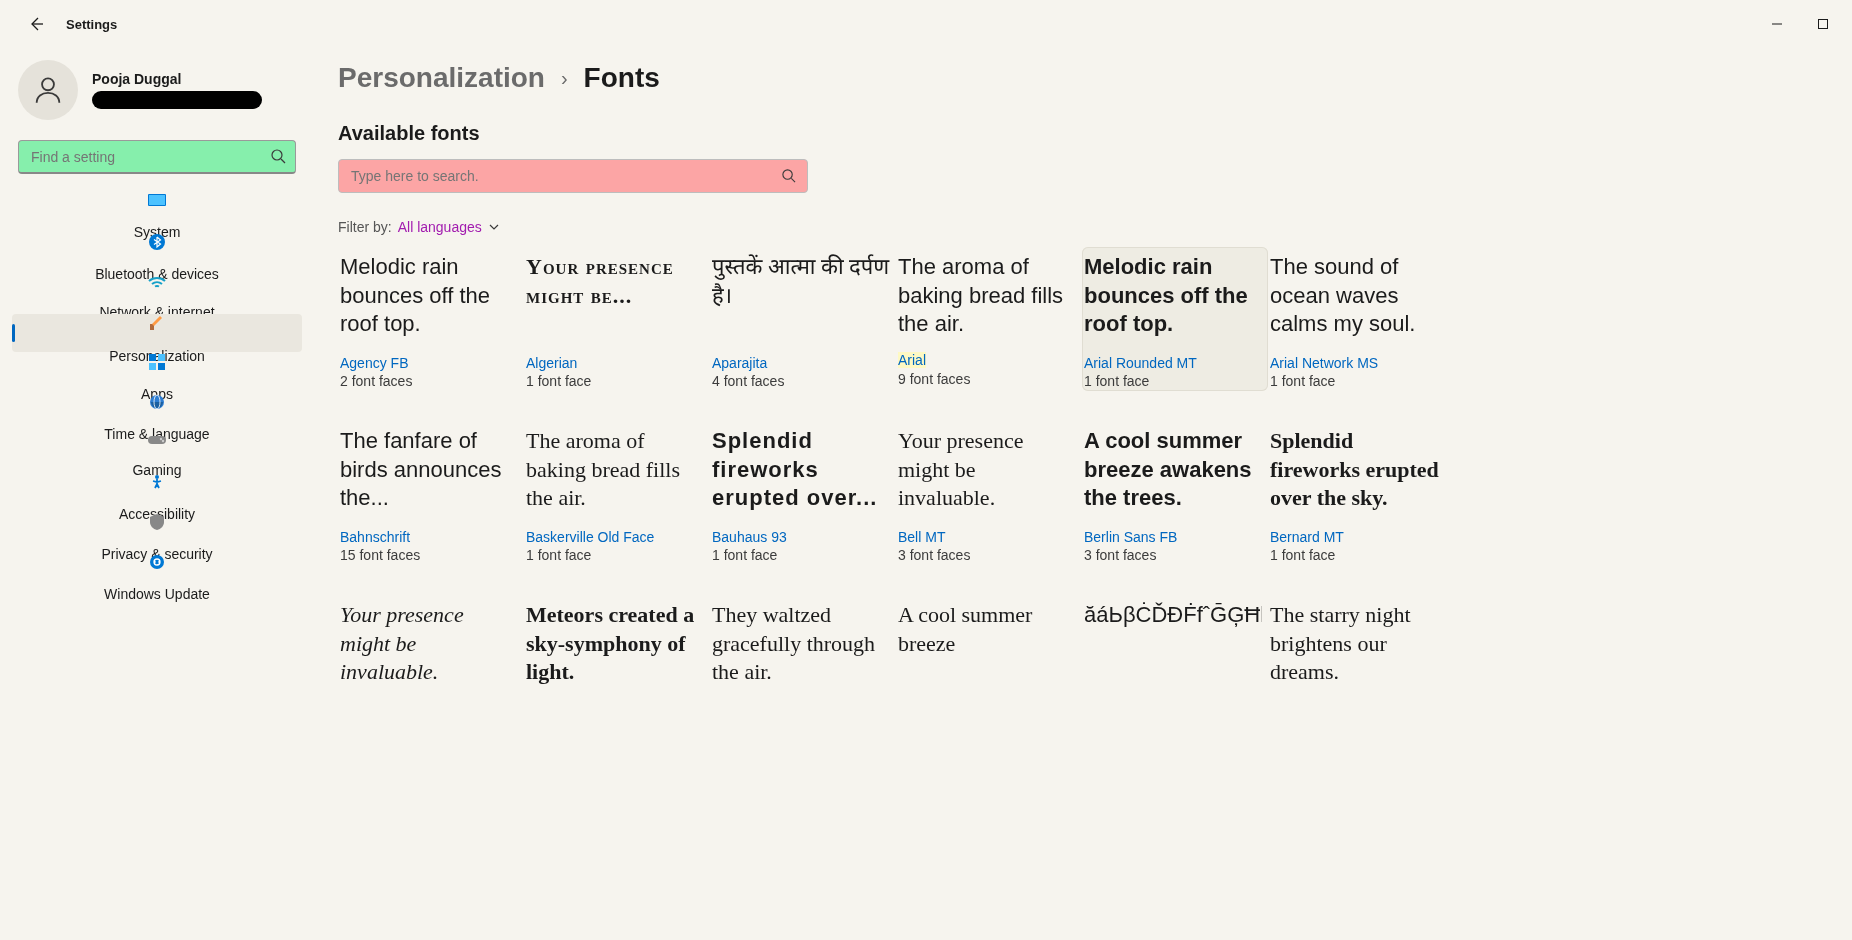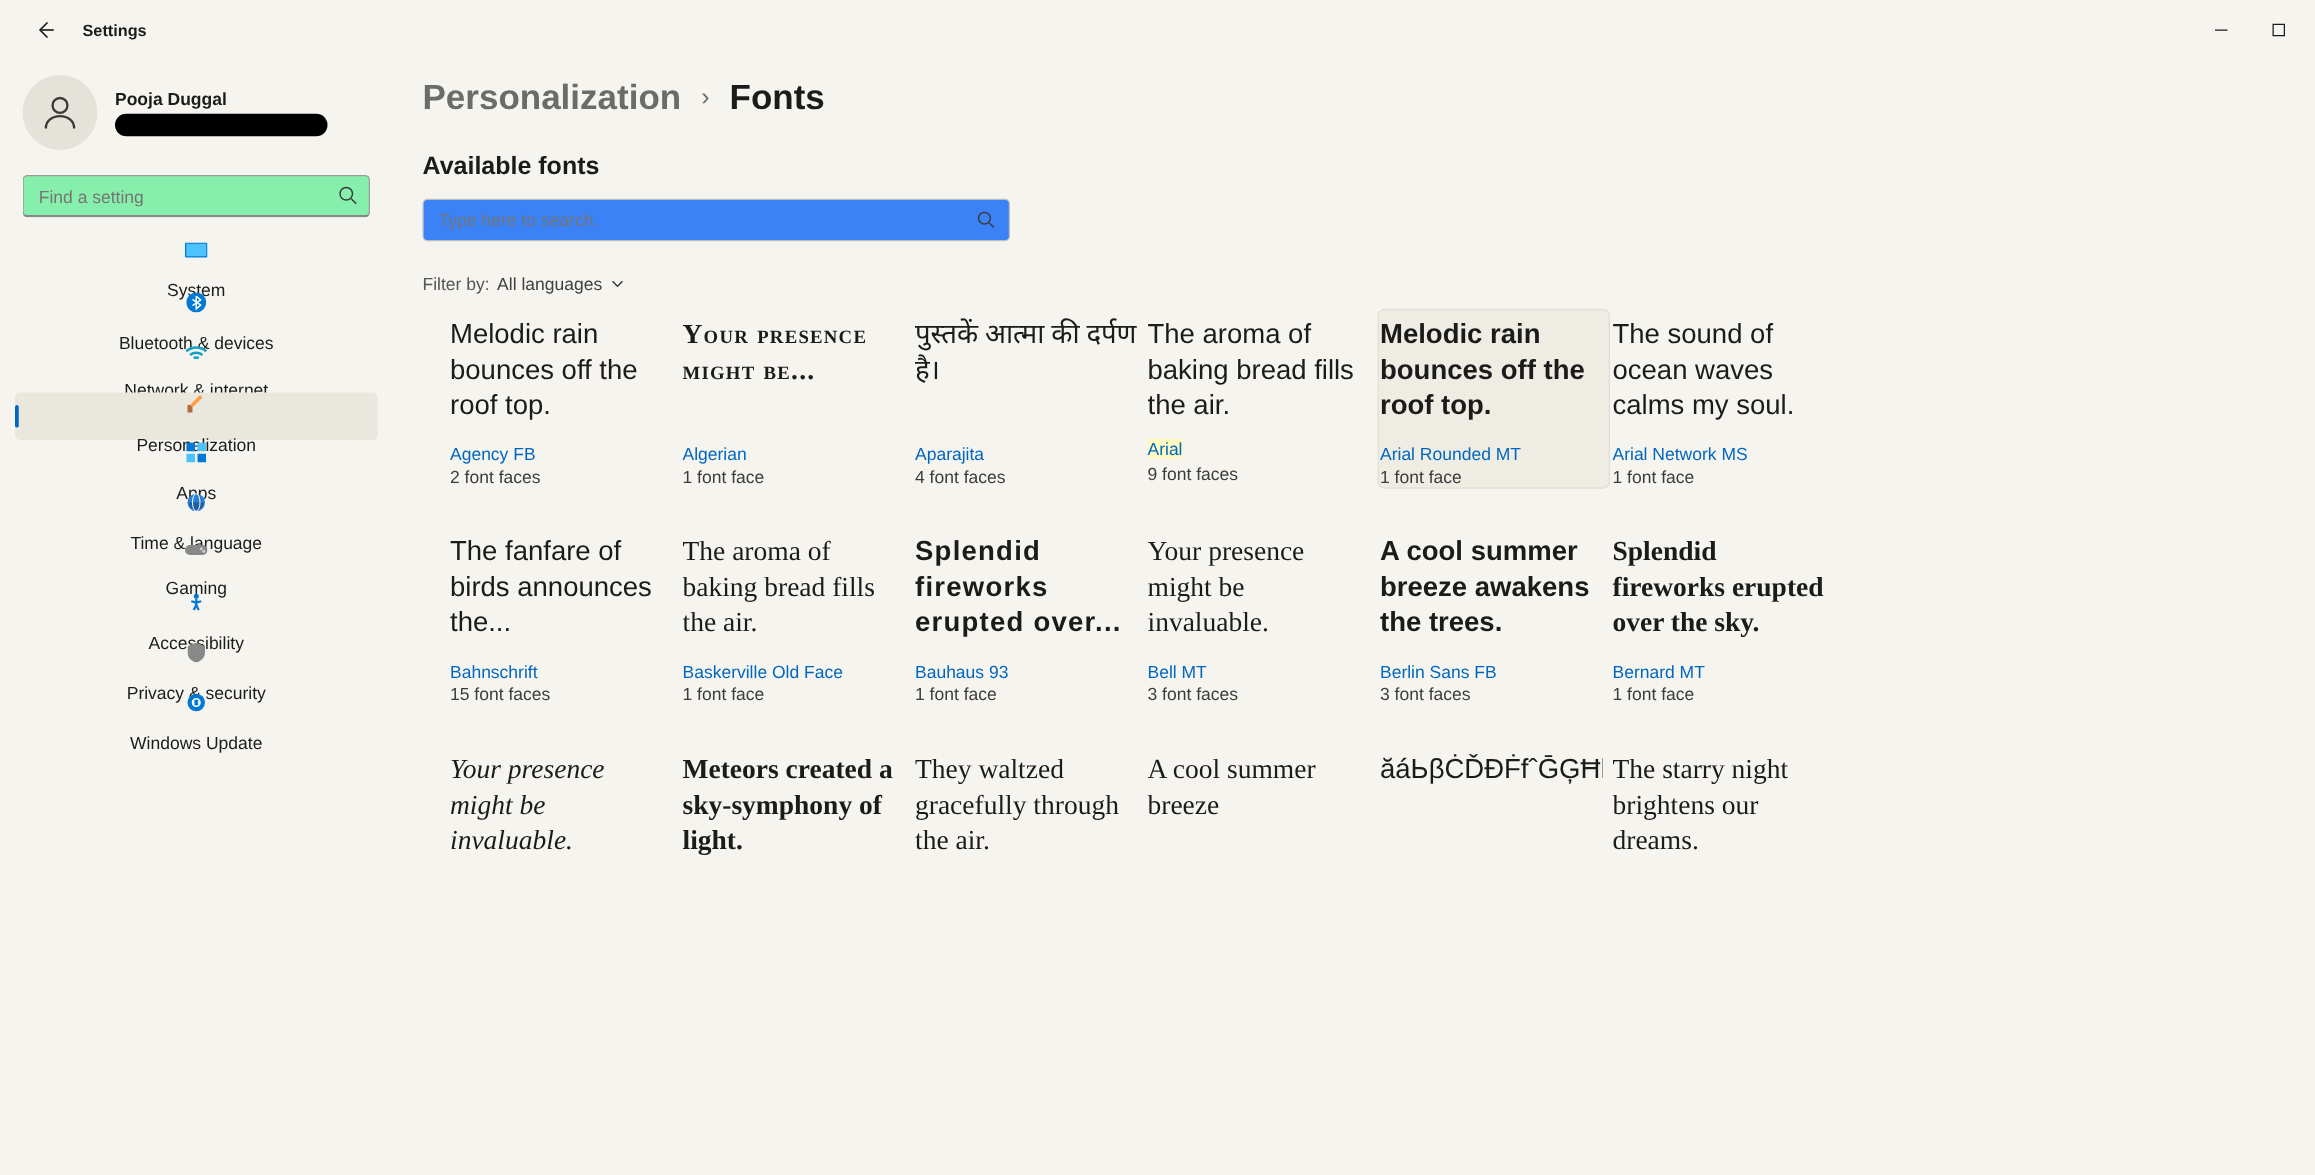--- a/index.html
+++ b/index.html
@@ -56,30 +56,30 @@
 .nav-ico { width:20px; height:20px; display:flex; align-items:center; justify-content:center; font-size:16px;}
 .main { flex:1; padding: 14px 40px 0 28px; overflow-y:auto;}
 .breadcrumb { display:flex; align-items:center; gap:16px; font-size:28px; }
 .bc-parent { color:#6b6b6b; font-weight:600; cursor:pointer;}
 .bc-sep { color:#6b6b6b; font-size:20px;}
 .bc-current { font-weight:600; color:#1b1b1b;}
 .section-title { font-size:20px; font-weight:600; margin-top:28px;}
 .font-search-wrap { position:relative; margin-top:14px; width:470px;}
 .font-search {
   width:100%; height:34px; border:1px solid #bdbdbd; border-radius:4px;
-  background:#3b82f6; padding:0 34px 0 12px; font-size:14px; outline:none;
+  background:#fca5a5; padding:0 34px 0 12px; font-size:14px; outline:none;
 }
 .font-search-ico { position:absolute; right:12px; top:9px;}
 .filter-row { display:flex; align-items:center; gap:6px; font-size:14px; margin-top:26px; color:#555;}
-.filter-val { color:#404040; cursor:pointer; display:flex; align-items:center; gap:6px;}
+.filter-val { color:#a21caf; cursor:pointer; display:flex; align-items:center; gap:6px;}
 .grid {
   display:grid; grid-template-columns: repeat(6, 186px); gap: 20px 0;
   margin-top:12px; row-gap: 30px;
 }
-.card { width:186px; padding:4px 6px 2px 2px; cursor:pointer; border-radius:6px;margin-left:20px;}
+.card { width:186px; padding:4px 6px 2px 2px; cursor:pointer; border-radius:6px;}
 .card.selected { background:#eeece3; box-shadow: inset 0 0 0 1px #e0ddd2;}
 .preview {
   font-size:22px; line-height:1.3; height:100px; overflow:hidden;
   display:flex; align-items:flex-start; padding-top:2px;
 }
 .font-name { color:#0067c0; font-size:14px; margin-top:4px;}
 .font-name.hl { background:#fef9c3; display:inline;}
 .font-faces { font-size:14px; color:#3c3c3c; margin-top:2px;}
 
 

